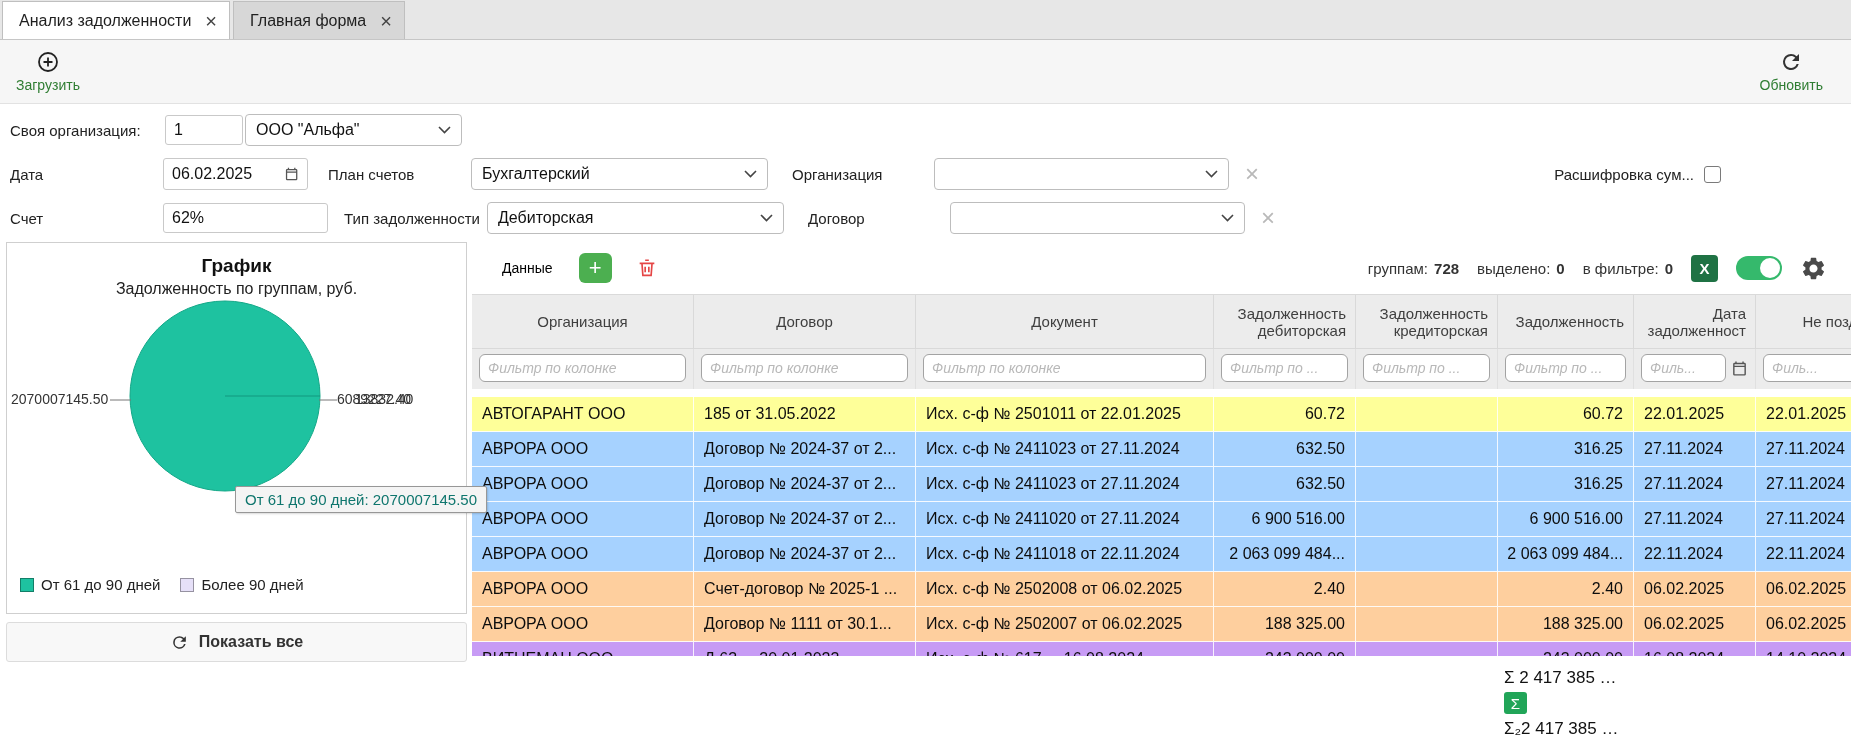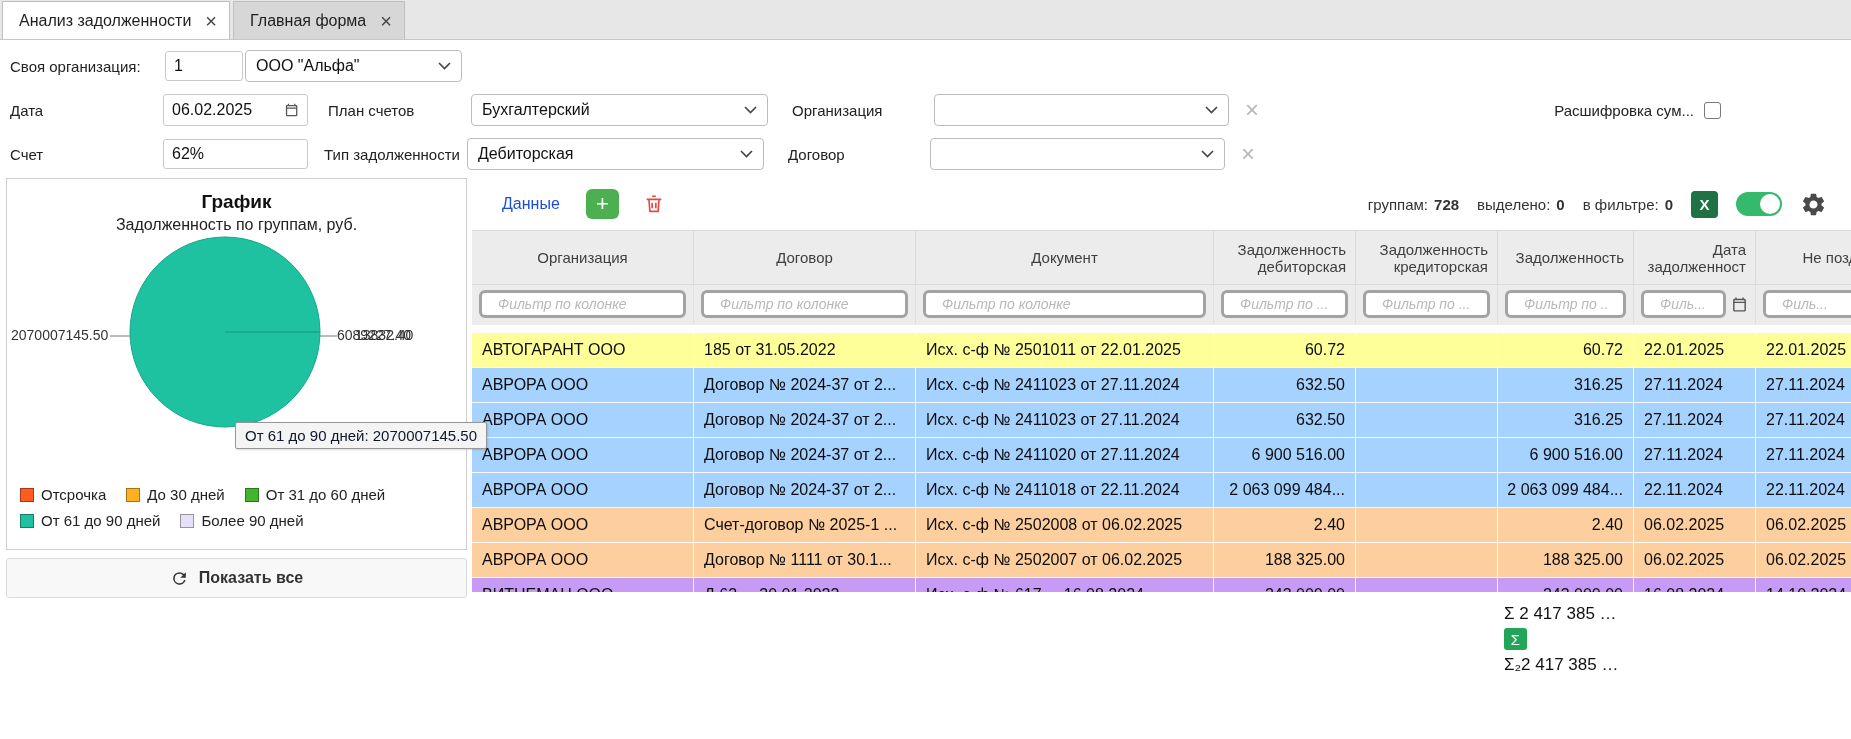--- a/index.html
+++ b/index.html
@@ -32,48 +32,48 @@
   .decode { display:flex; align-items:center; gap:10px; font-size:15px; color:#222; margin-left:auto; margin-right:130px; }
   .checkbox { width:17px; height:17px; border:1.5px solid #7a7a7a; border-radius:3px; background:#fff; cursor:pointer; flex:none; }
 
   
   .content { display:flex; padding-left:6px; height:497px; }
   .left-col { width:461px; flex:none; margin-right:5px; }
   .chart-panel { position:relative; height:372px; border:1px solid #cfcfcf; background:#fff; }
   .chart-title { text-align:center; font-size:19px; font-weight:bold; color:#111; padding-top:12px; }
   .chart-subtitle { text-align:center; font-size:16px; color:#222; margin-top:3px; }
   .pie { position:absolute; left:0; top:55px; }
-  .pie-tooltip { position:absolute; left:228px; top:243px; background:#f4f4f4; border:1px solid #979797; border-radius:2px; padding:4px 9px; font-size:15px; color:#0f172a; white-space:nowrap; box-shadow:1px 1px 2px rgba(0,0,0,0.15); }
+  .pie-tooltip { position:absolute; left:228px; top:243px; background:#f4f4f4; border:1px solid #979797; border-radius:2px; padding:4px 9px; font-size:15px; color:#0f766e; white-space:nowrap; box-shadow:1px 1px 2px rgba(0,0,0,0.15); }
   .legend { position:absolute; left:13px; bottom:20px; display:flex; flex-direction:column; gap:9px; }
   .legend-row { display:flex; gap:20px; }
   .legend-item { display:flex; align-items:center; gap:7px; font-size:15px; color:#222; }
   .swatch { width:14px; height:14px; border:1px solid rgba(0,0,0,0.35); flex:none; }
   .show-all { margin-top:8px; height:40px; border:1px solid #dcdcdc; background:#f8f8f8; border-radius:3px; display:flex; align-items:center; justify-content:center; gap:10px; font-size:16px; font-weight:600; color:#333; cursor:pointer; }
 
   
   .right-col { flex:1; min-width:0; display:flex; flex-direction:column; overflow:hidden; }
   .data-header { height:52px; flex:none; display:flex; align-items:center; padding:0 24px 0 30px; }
-  .data-title { font-size:16px; font-weight:500; color:#1d4ed8; margin-right:26px;text-align:center; }
+  .data-title { font-size:14px; font-weight:500; color:#000000; margin-right:26px;text-align:center; }
   .add-btn { width:33px; height:30px; border:none; border-radius:6px; background:#4caf50; color:#fff; font-size:22px; line-height:1; display:flex; align-items:center; justify-content:center; cursor:pointer; margin-right:24px; font-family:inherit; }
   .trash-btn { border:none; background:none; padding:0; cursor:pointer; display:flex; }
   .stats { margin-left:auto; display:flex; align-items:baseline; font-size:15px; color:#333; }
   .stats b { margin-left:6px; }
   .stats .sp { margin-left:18px; }
   .excel-btn { width:27px; height:27px; border:none; border-radius:4px; background:#1f7244; color:#fff; font-weight:bold; font-size:15px; display:flex; align-items:center; justify-content:center; cursor:pointer; margin-left:18px; font-family:inherit; }
   .toggle { width:46px; height:24px; border-radius:12px; background:#35b96c; position:relative; margin-left:18px; cursor:pointer; flex:none; }
   .toggle .knob { position:absolute; top:2px; right:2px; width:20px; height:20px; border-radius:50%; background:#fff; }
   .gear { margin-left:18px; cursor:pointer; flex:none; }
 
   
   .thead { display:grid; grid-template-columns:var(--cols); background:#ececec; border-top:1px solid #dadada; }
   .th { min-height:54px; display:flex; align-items:center; justify-content:center; text-align:center; padding:4px 9px; font-size:15px; color:#3f3f3f; border-right:1px solid #d9d9d9; border-bottom:1px solid #d9d9d9; overflow:hidden; }
   .th.right { justify-content:flex-end; text-align:right; }
   .tfilter { display:grid; grid-template-columns:var(--cols); background:#ececec; }
   .filter-cell { padding:5px 7px 7px; display:flex; align-items:center; gap:5px; border-right:1px solid #e0e0e0; }
-  .filter-input { flex:1; min-width:0; height:28px; border:3px solid #a3a3a3; border-radius:6px; padding:0 16px; font-size:14px; font-family:inherit; background:#fff; }
+  .filter-input { flex:1; min-width:0; height:28px; border:1px solid #a3a3a3; border-radius:6px; padding:0 8px; font-size:14px; font-family:inherit; background:#fff; }
   .filter-input::placeholder { color:#b8b8b8; font-style:italic; }
   .tbody { height:259px; overflow:hidden; margin-top:8px; }
   .tr { display:grid; grid-template-columns:var(--cols); height:35px; cursor:pointer; }
   .td { display:flex; align-items:center; padding:0 10px; font-size:16px; color:#0d0d0d; white-space:nowrap; overflow:hidden; border-right:1px solid rgba(255,255,255,0.85); border-bottom:1px solid rgba(255,255,255,0.9); }
   .td.right { justify-content:flex-end; }
   .totals { padding:10px 0 0 1032px; }
   .total-line { font-size:17px; color:#111; line-height:23px; white-space:nowrap; }
   .sigma-badge { width:23px; height:22px; border-radius:3px; background:#21a558; color:#fff; font-size:15px; display:flex; align-items:center; justify-content:center; margin:3px 0; cursor:pointer; }
 </style>
 </head>
@@ -86,20 +86,35 @@
     <span class="tab-label">Анализ задолженности</span>
     <span class="tab-close">×</span>
   </div>
 
   <div class="tab">
     <span class="tab-label">Главная форма</span>
     <span class="tab-close">×</span>
   </div>
 </div>
 
+  <div class="toolbar">
+    <div class="tool-btn">
+      <svg width="24" height="24" viewBox="0 0 24 24">
+          <circle cx="12" cy="12" r="9" fill="none" stroke="#222" stroke-width="1.8"></circle>
+          <path d="M12 7.5v9M7.5 12h9" stroke="#222" stroke-width="1.8"></path>
+        </svg>
+      <span class="tb-label">Загрузить</span>
+    </div>
+    <div class="tool-btn">
+      <svg width="24" height="24" viewBox="0 0 24 24">
+          <path fill="#333" d="M17.65 6.35A7.96 7.96 0 0 0 12 4a8 8 0 1 0 7.73 10h-2.08A6 6 0 1 1 12 6c1.66 0 3.14.69 4.22 1.78L13 11h7V4l-2.35 2.35z"></path>
+        </svg>
+      <span class="tb-label">Обновить</span>
+    </div>
+  </div>
 
   <div class="form-area">
     <div class="form-row">
       <span class="flabel" style="width:155px">Своя организация:</span>
       <input class="tinput" style="width: 78px;" value="1">
       <div class="select" style="width:217px;margin-left:2px">
         <span class="select-value">ООО "Альфа"</span>
         <svg width="13" height="8" viewBox="0 0 13 8">
             <path d="M1 1l5.5 5.5L12 1" stroke="#444" stroke-width="1.6" fill="none"></path>
           </svg>
@@ -130,21 +145,21 @@
       </div>
       <span class="clear-x">×</span>
       <div class="decode">
         <span>Расшифровка сум...</span>
         <span class="checkbox"></span>
       </div>
     </div>
 
     <div class="form-row">
       <span class="flabel" style="width:153px">Счет</span>
-      <input class="tinput" style="width: 145px;" value="62%">
+      <input class="tinput" style="width: 165px;" value="62%">
       <span class="flabel" style="margin-left:16px;width:143px">Тип задолженности</span>
       <div class="select" style="width:297px">
         <span class="select-value">Дебиторская</span>
         <svg width="13" height="8" viewBox="0 0 13 8">
             <path d="M1 1l5.5 5.5L12 1" stroke="#444" stroke-width="1.6" fill="none"></path>
           </svg>
       </div>
       <span class="flabel" style="margin-left:24px;width:142px">Договор</span>
       <div class="select" style="width:295px">
         <span class="select-value"></span>
@@ -166,36 +181,20 @@
           <circle cx="218" cy="98" r="95" fill="#1ec2a0" stroke="#14a888" stroke-width="1"></circle>
           <line x1="218" y1="98" x2="313" y2="98" stroke="#11987f" stroke-width="1"></line>
           <line x1="103" y1="102" x2="124" y2="102" stroke="#777" stroke-width="1"></line>
           <text x="4" y="106" font-size="14" fill="#333">2070007145.50</text>
           <line x1="312" y1="102" x2="330" y2="102" stroke="#777" stroke-width="1"></line>
           <text x="330" y="106" font-size="14" fill="#333">6089227.40</text>
           <text x="348" y="106" font-size="14" fill="#333">13832.40</text>
         </svg>
         <div class="pie-tooltip">От 61 до 90 дней: 2070007145.50</div>
         <div class="legend">
-          <div class="legend-row">
-  <div class="legend-item">
-    <span class="swatch" style="background: rgb(255, 90, 31);"></span>
-    <span class="legend-label">Отсрочка</span>
-  </div>
-
-  <div class="legend-item">
-    <span class="swatch" style="background: rgb(255, 176, 32);"></span>
-    <span class="legend-label">До 30 дней</span>
-  </div>
-
-  <div class="legend-item">
-    <span class="swatch" style="background: rgb(67, 181, 44);"></span>
-    <span class="legend-label">От 31 до 60 дней</span>
-  </div>
-</div>
           <div class="legend-row">
   <div class="legend-item">
     <span class="swatch" style="background: rgb(30, 194, 160);"></span>
     <span class="legend-label">От 61 до 90 дней</span>
   </div>
 
   <div class="legend-item">
     <span class="swatch" style="background: rgb(230, 224, 248);"></span>
     <span class="legend-label">Более 90 дней</span>
   </div>

